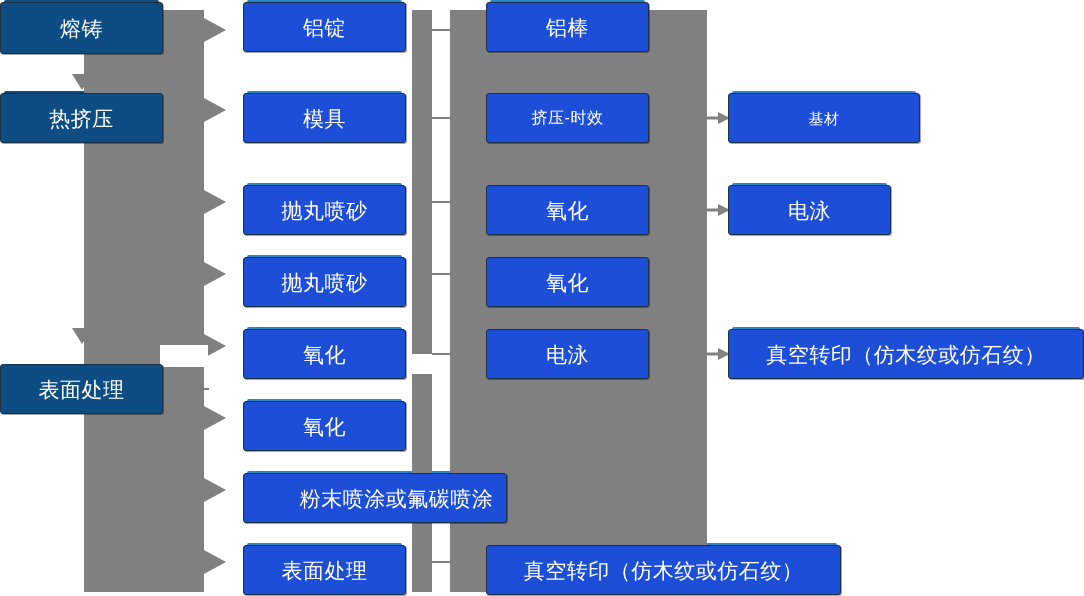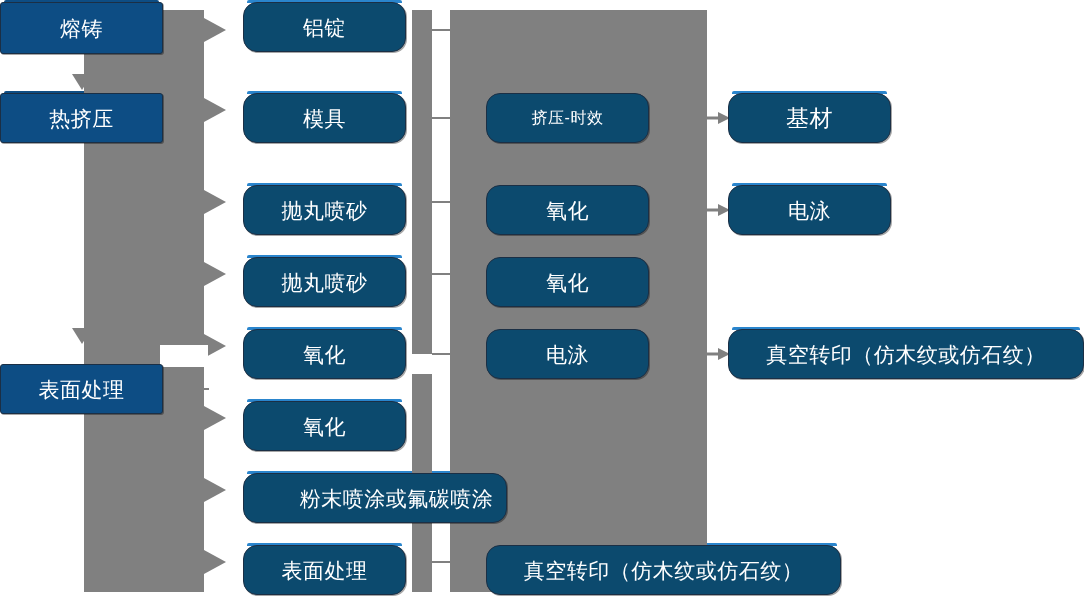--- a/index.html
+++ b/index.html
@@ -18,21 +18,21 @@
     box-sizing:border-box;
     display:flex;align-items:center;justify-content:center;
     color:#ffffff;
     border:1px solid #1b2f45;
     border-radius:3px;
     box-shadow:1px 1px 0 rgba(0,0,0,0.35);
     white-space:nowrap;
     letter-spacing:0.5px;
   }
   .node.dark{background:#0d4d84;}
-  .node.bright{background:#0c4a6e;border-radius:14px;}
+  .node.bright{background:#1d4ed8;}
   .node .txt{line-height:1;}
 
   
   .node::before{
     content:"";
     position:absolute;left:3px;right:3px;top:-3px;height:3px;
     background:#2a85cd;border-radius:2px 2px 0 0;
     z-index:-1;
   }
   .node.dark::before{background:#0d4d84;}
@@ -130,20 +130,23 @@
   </div>
 
   <div class="node bright" style="left:243px;top:473px;width:264px;height:50px;font-size:21px;padding-left:43px;">
     <span class="txt">粉末喷涂或氟碳喷涂</span>
   </div>
 
   <div class="node bright" style="left:243px;top:545px;width:163px;height:50px;font-size:21px;">
     <span class="txt">表面处理</span>
   </div>
 
+  <div class="node bright" style="left:486px;top:2px;width:163px;height:50px;font-size:21px;">
+    <span class="txt">铝棒</span>
+  </div>
 
   <div class="node bright" style="left:486px;top:93px;width:163px;height:50px;font-size:16px;">
     <span class="txt">挤压-时效</span>
   </div>
 
   <div class="node bright" style="left:486px;top:185px;width:163px;height:50px;font-size:21px;">
     <span class="txt">氧化</span>
   </div>
 
   <div class="node bright" style="left:486px;top:257px;width:163px;height:50px;font-size:21px;">
@@ -151,21 +154,21 @@
   </div>
 
   <div class="node bright" style="left:486px;top:329px;width:163px;height:50px;font-size:21px;">
     <span class="txt">电泳</span>
   </div>
 
   <div class="node bright" style="left:486px;top:545px;width:355px;height:50px;font-size:21px;">
     <span class="txt">真空转印（仿木纹或仿石纹）</span>
   </div>
 
-  <div class="node bright" style="left:728px;top:93px;width:163px;height:50px;font-size:23px;">
+  <div class="node bright" style="left:728px;top:93px;width:192px;height:50px;font-size:15px;">
     <span class="txt">基材</span>
   </div>
 
   <div class="node bright" style="left:728px;top:185px;width:163px;height:50px;font-size:21px;">
     <span class="txt">电泳</span>
   </div>
 
   <div class="node bright" style="left:728px;top:329px;width:356px;height:50px;font-size:21px;">
     <span class="txt">真空转印（仿木纹或仿石纹）</span>
   </div>

